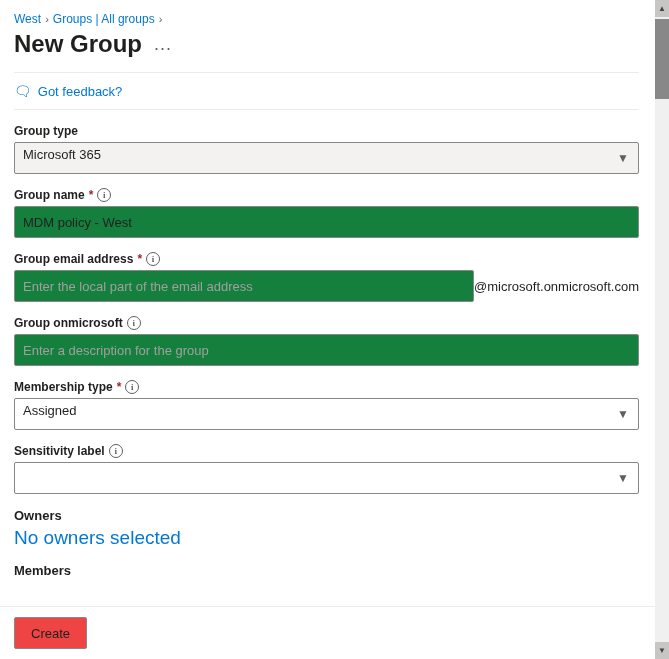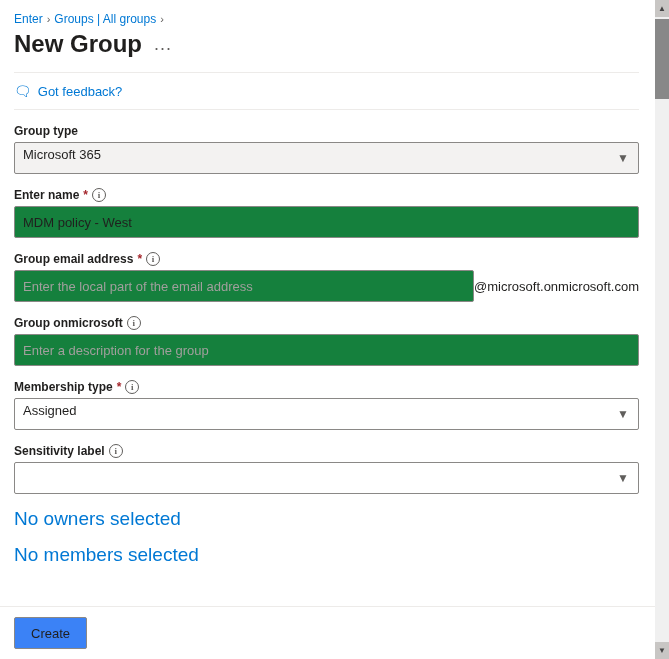--- a/index.html
+++ b/index.html
@@ -193,21 +193,21 @@
 
     
     .bottom-bar {
       border-top: 1px solid #edebe9;
       padding: 10px 14px;
       background: #fff;
     }
     .create-btn {
       height: 32px;
       padding: 0 16px;
-      background: #3b82f6;
+      background: #ef4444;
       border: 1px solid #8a8886;
       border-radius: 2px;
       font-size: 13px;
       color: #201f1e;
       cursor: pointer;
       font-family: inherit;
     }
 
     
     .scrollbar-track {
@@ -247,21 +247,21 @@
       border-radius: 0;
     }
   </style>
 </head>
 <body>
 
 <div class="window">
   <div class="content-area">
 
     <div class="breadcrumb">
-      <a>Enter</a>
+      <a>West</a>
       <span>›</span>
       <a>Groups | All groups</a>
       <span>›</span>
     </div>
 
     <div class="page-title-row">
       <span class="page-title">New Group</span>
       <span class="more-icon">...</span>
     </div>
 
@@ -282,21 +282,21 @@
           <option>Security</option>
           <option>Mail-enabled security</option>
           <option>Distribution</option>
         </select>
         <span class="dropdown-arrow">▼</span>
       </div>
     </div>
 
     <div class="form-section">
       <div class="field-label">
-        <span>Enter name</span>
+        <span>Group name</span>
         <span class="required-star">*</span>
         <span class="info-icon">i</span>
       </div>
       <input type="text" class="form-input filled" value="MDM policy - West" style="">
     </div>
 
     <div class="form-section">
       <div class="field-label">
         <span>Group email address</span>
         <span class="required-star">*</span>
@@ -339,25 +339,26 @@
       </div>
       <div class="dropdown-wrapper">
         <select class="dropdown-select">
           <option value=""></option>
         </select>
         <span class="dropdown-arrow">▼</span>
       </div>
     </div>
 
     <div class="form-section">
+      <div class="section-heading">Owners</div>
       <a class="no-selection-link">No owners selected</a>
     </div>
 
     <div class="form-section">
-      <a class="no-selection-link">No members selected</a>
+      <div class="section-heading">Members</div>
     </div>
 
   </div>
 
   <div class="bottom-bar">
     <button class="create-btn">Create</button>
   </div>
 
   <div class="scrollbar-track">
     <div class="scrollbar-up">▲</div>

